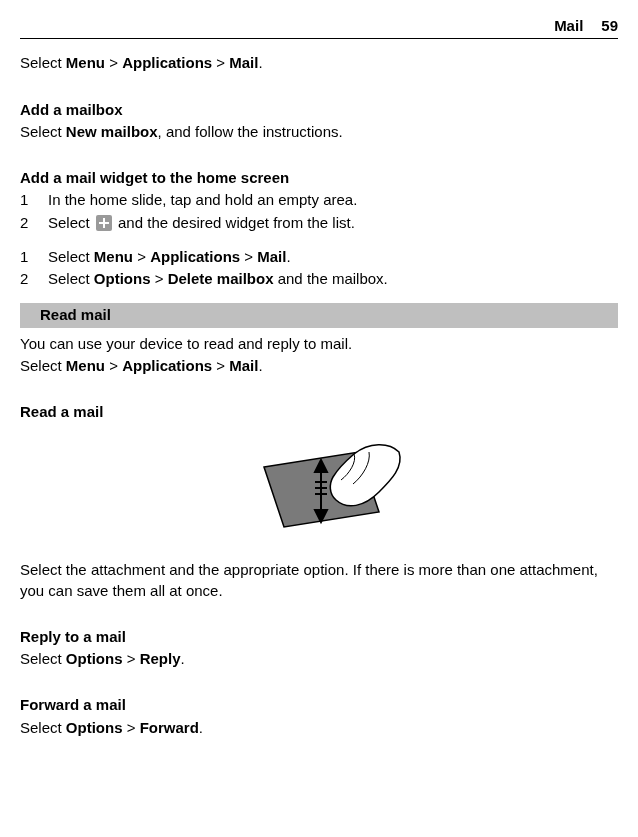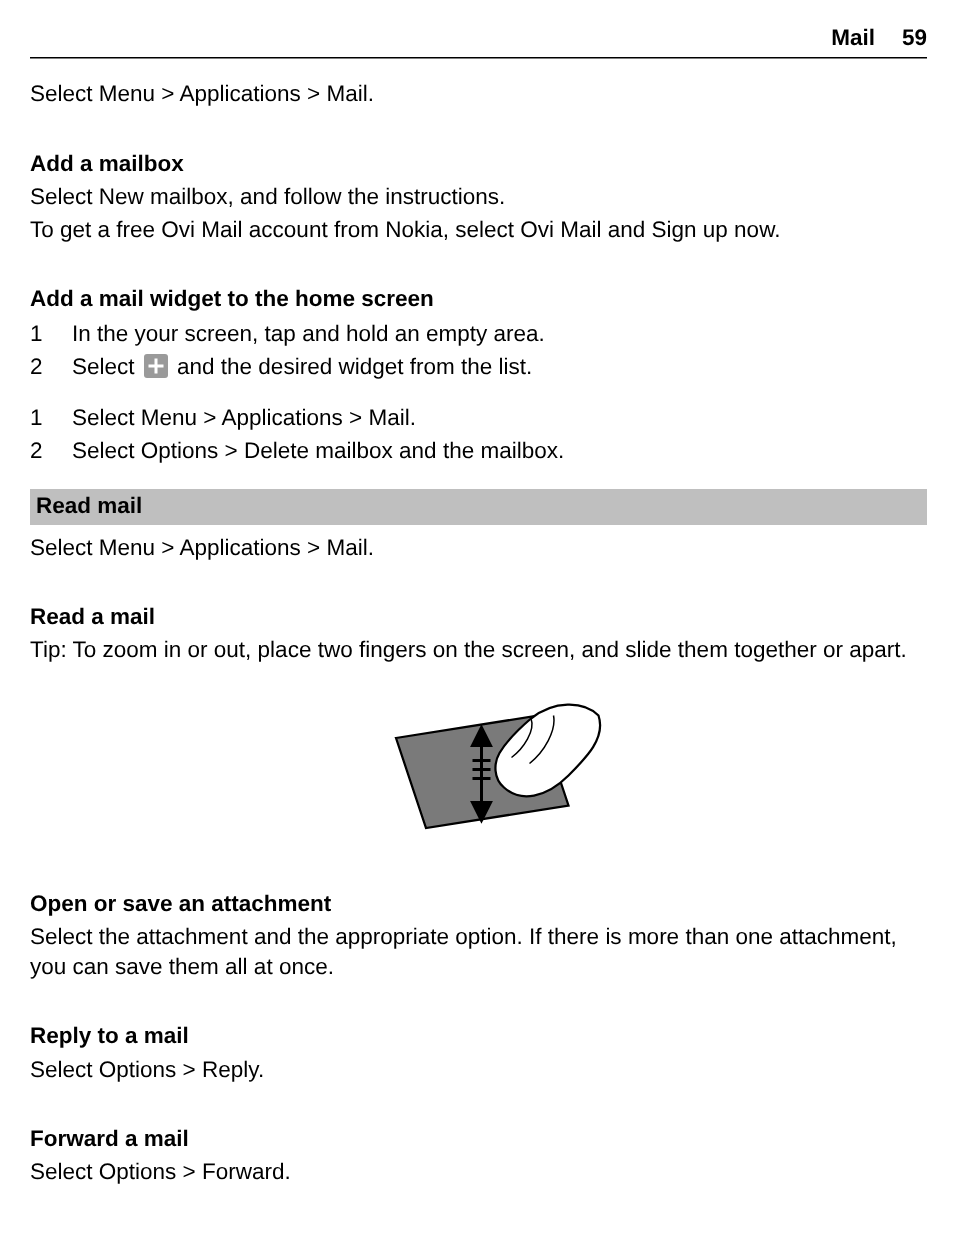--- a/index.html
+++ b/index.html
@@ -21,42 +21,42 @@
     justify-content: flex-end;
     align-items: baseline;
     border-bottom: 1.5px solid #000;
     padding-bottom: 2px;
     margin-bottom: 14px;
     font-weight: bold;
   }
   .header .title { margin-right: 18px; }
   .header .page-num { }
   .para { margin: 0 0 12px 0; }
-  .bold { font-weight: normal; }
+  .bold { font-weight: bold; }
   .section-heading {
     font-weight: bold;
     margin-top: 26px;
     margin-bottom: 2px;
   }
   .tight { margin-bottom: 2px; }
   .steps { margin: 2px 0 14px 0; }
   .step {
     display: flex;
     align-items: flex-start;
     margin-bottom: 2px;
   }
   .step .num {
     width: 28px;
     flex: 0 0 28px;
   }
   .step .body { flex: 1; }
   .bar {
     background: #bfbfbf;
     font-weight: bold;
-    padding: 2px 4px;
+    padding: 2px 20px;
     margin: 8px 0 6px 0;
   }
   .plus-icon {
     display: inline-block;
     width: 16px;
     height: 16px;
     vertical-align: -3px;
     margin: 0 2px;
   }
   .plus-icon svg { display: block; }
@@ -78,29 +78,26 @@
   </div>
 
   <p class="para">
     <span>Select </span><span class="bold">Menu</span><span> &gt; </span><span class="bold">Applications</span><span> &gt; </span><span class="bold">Mail</span><span>.</span>
   </p>
 
   <div class="section-heading">Add a mailbox</div>
   <p class="para tight">
     <span>Select </span><span class="bold">New mailbox</span><span>, and follow the instructions.</span>
   </p>
-  <p class="para">
-    <span>To get a free Ovi Mail account from Nokia, select </span><span class="bold">Ovi Mail</span><span> and </span><span class="bold">Sign up now</span><span>.</span>
-  </p>
 
   <div class="section-heading">Add a mail widget to the home screen</div>
   <div class="steps">
     <div class="step">
       <span class="num">1</span>
-      <span class="body">In the your screen, tap and hold an empty area.</span>
+      <span class="body">In the home slide, tap and hold an empty area.</span>
     </div>
     <div class="step">
       <span class="num">2</span>
       <span class="body">
         <span>Select </span><span class="plus-icon">
           <svg viewBox="0 0 16 16">
               <rect x="0" y="0" width="16" height="16" rx="2" fill="#9a9a9a"></rect>
               <rect x="7" y="3" width="2" height="10" fill="#fff"></rect>
               <rect x="3" y="7" width="10" height="2" fill="#fff"></rect>
             </svg>
@@ -118,29 +115,27 @@
     </div>
     <div class="step">
       <span class="num">2</span>
       <span class="body">
         <span>Select </span><span class="bold">Options</span><span> &gt; </span><span class="bold">Delete mailbox</span><span> and the mailbox.</span>
       </span>
     </div>
   </div>
 
   <div class="bar">Read mail</div>
+  <p class="para tight">You can use your device to read and reply to mail.</p>
   <p class="para">
     <span>Select </span><span class="bold">Menu</span><span> &gt; </span><span class="bold">Applications</span><span> &gt; </span><span class="bold">Mail</span><span>.</span>
   </p>
 
   <div class="section-heading">Read a mail</div>
 
-  <p class="para">
-    <span class="bold">Tip:</span><span> To zoom in or out, place two fingers on the screen, and slide them together or apart.</span>
-  </p>
 
   <div class="illustration">
     <svg width="180" height="110" viewBox="0 0 180 110">
 
       <polygon points="35,35 130,20 150,80 55,95" fill="#7a7a7a" stroke="#000" stroke-width="1.5"></polygon>
 
       <g stroke="#000" stroke-width="2" fill="#000">
         <line x1="92" y1="32" x2="92" y2="85"></line>
         <polygon points="92,28 86,40 98,40"></polygon>
         <polygon points="92,90 86,78 98,78"></polygon>
@@ -148,21 +143,20 @@
         <line x1="86" y1="56" x2="98" y2="56"></line>
         <line x1="86" y1="62" x2="98" y2="62"></line>
       </g>
 
       <path d="M170 20 C160 10, 140 10, 125 22 C118 28, 110 35, 104 45 C100 52, 100 62, 107 68 C118 78, 135 75, 150 60 C162 48, 175 35, 170 20 Z" fill="#ffffff" stroke="#000" stroke-width="1.5"></path>
       <path d="M125 22 C128 30, 120 42, 112 48" fill="none" stroke="#000" stroke-width="1"></path>
       <path d="M140 20 C142 30, 134 44, 124 52" fill="none" stroke="#000" stroke-width="1"></path>
     </svg>
   </div>
 
-  <div class="section-heading">Open or save an attachment</div>
   <p class="para">Select the attachment and the appropriate option. If there is more than one attachment, you can save them all at once.</p>
 
   <div class="section-heading">Reply to a mail</div>
   <p class="para">
     <span>Select </span><span class="bold">Options</span><span> &gt; </span><span class="bold">Reply</span><span>.</span>
   </p>
 
   <div class="section-heading">Forward a mail</div>
   <p class="para" style="margin-bottom:16px">
     <span>Select </span><span class="bold">Options</span><span> &gt; </span><span class="bold">Forward</span><span>.</span>

